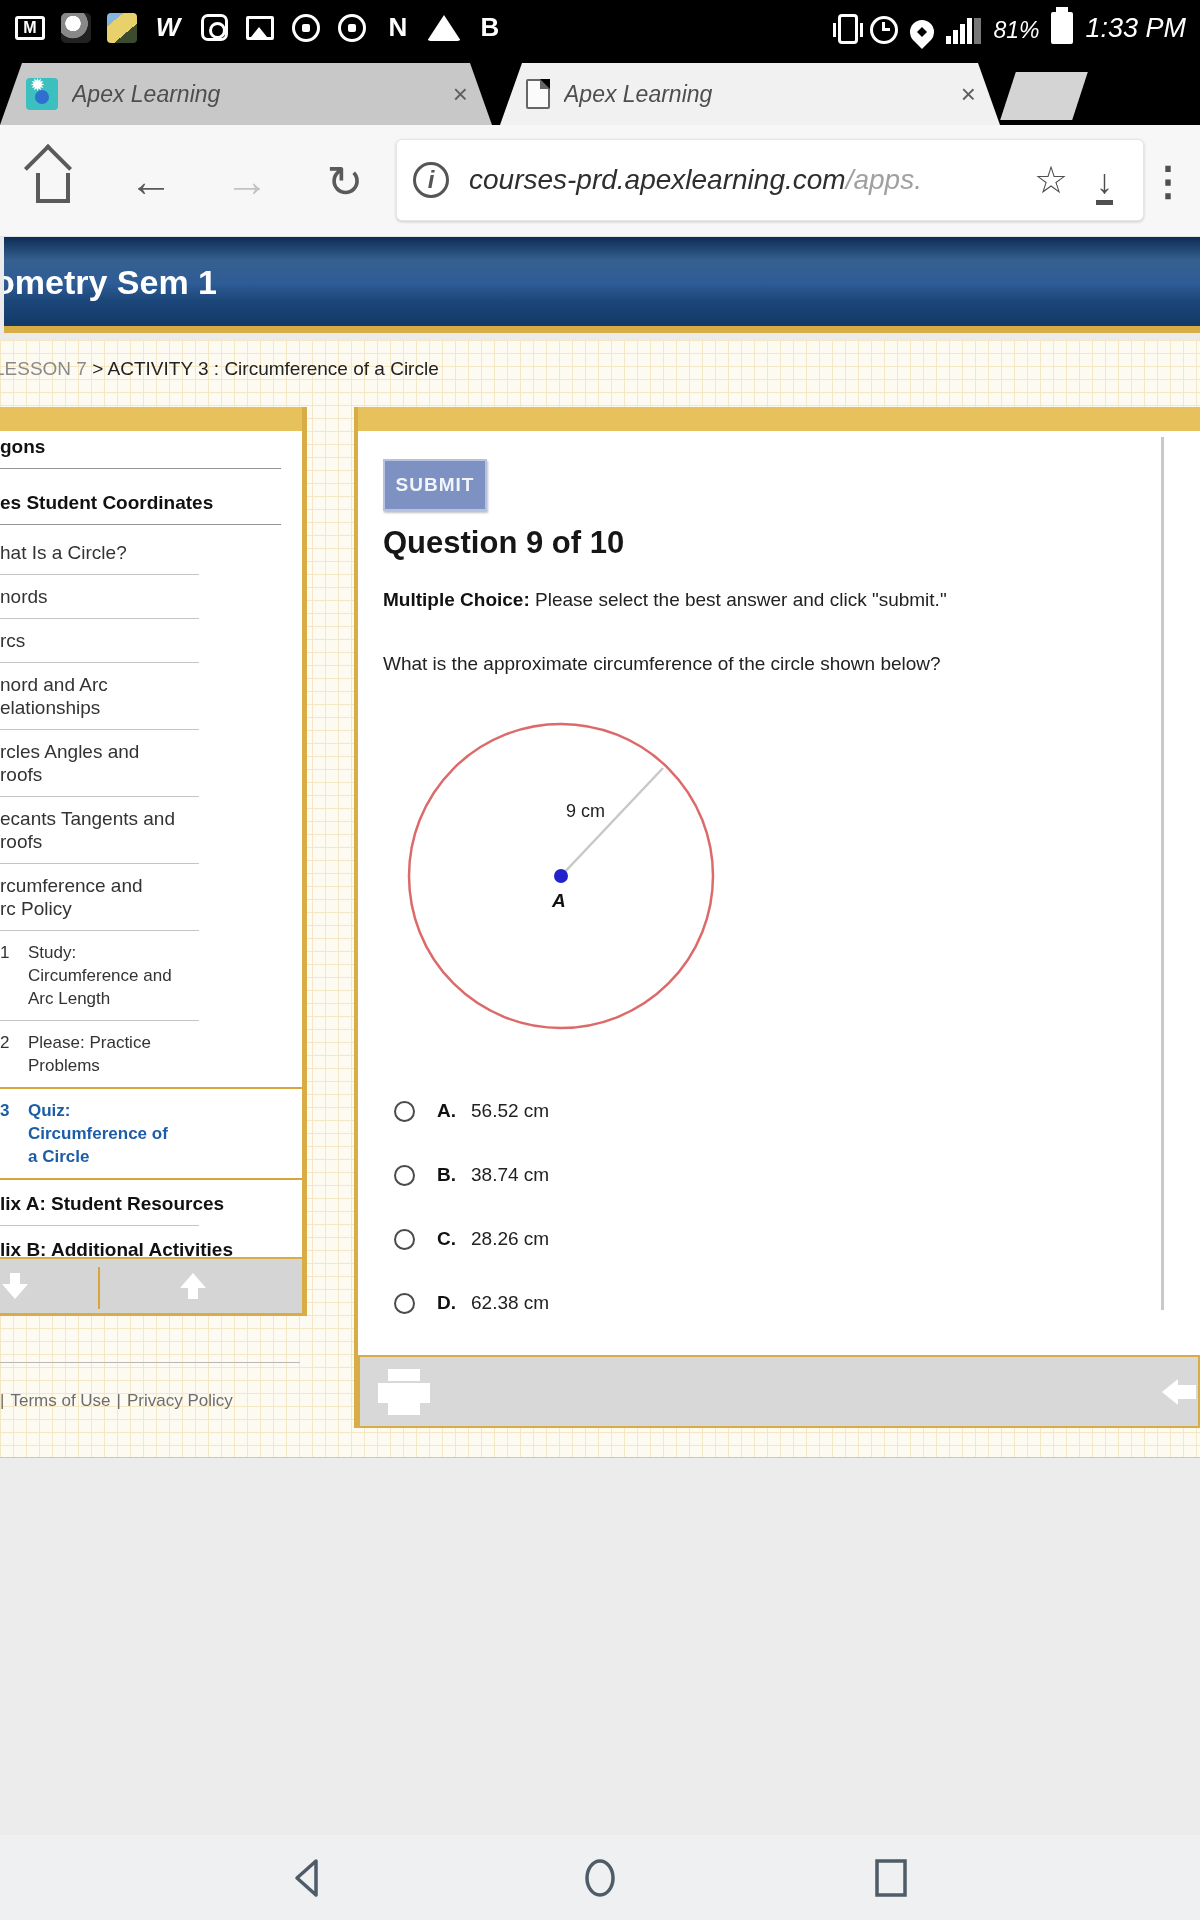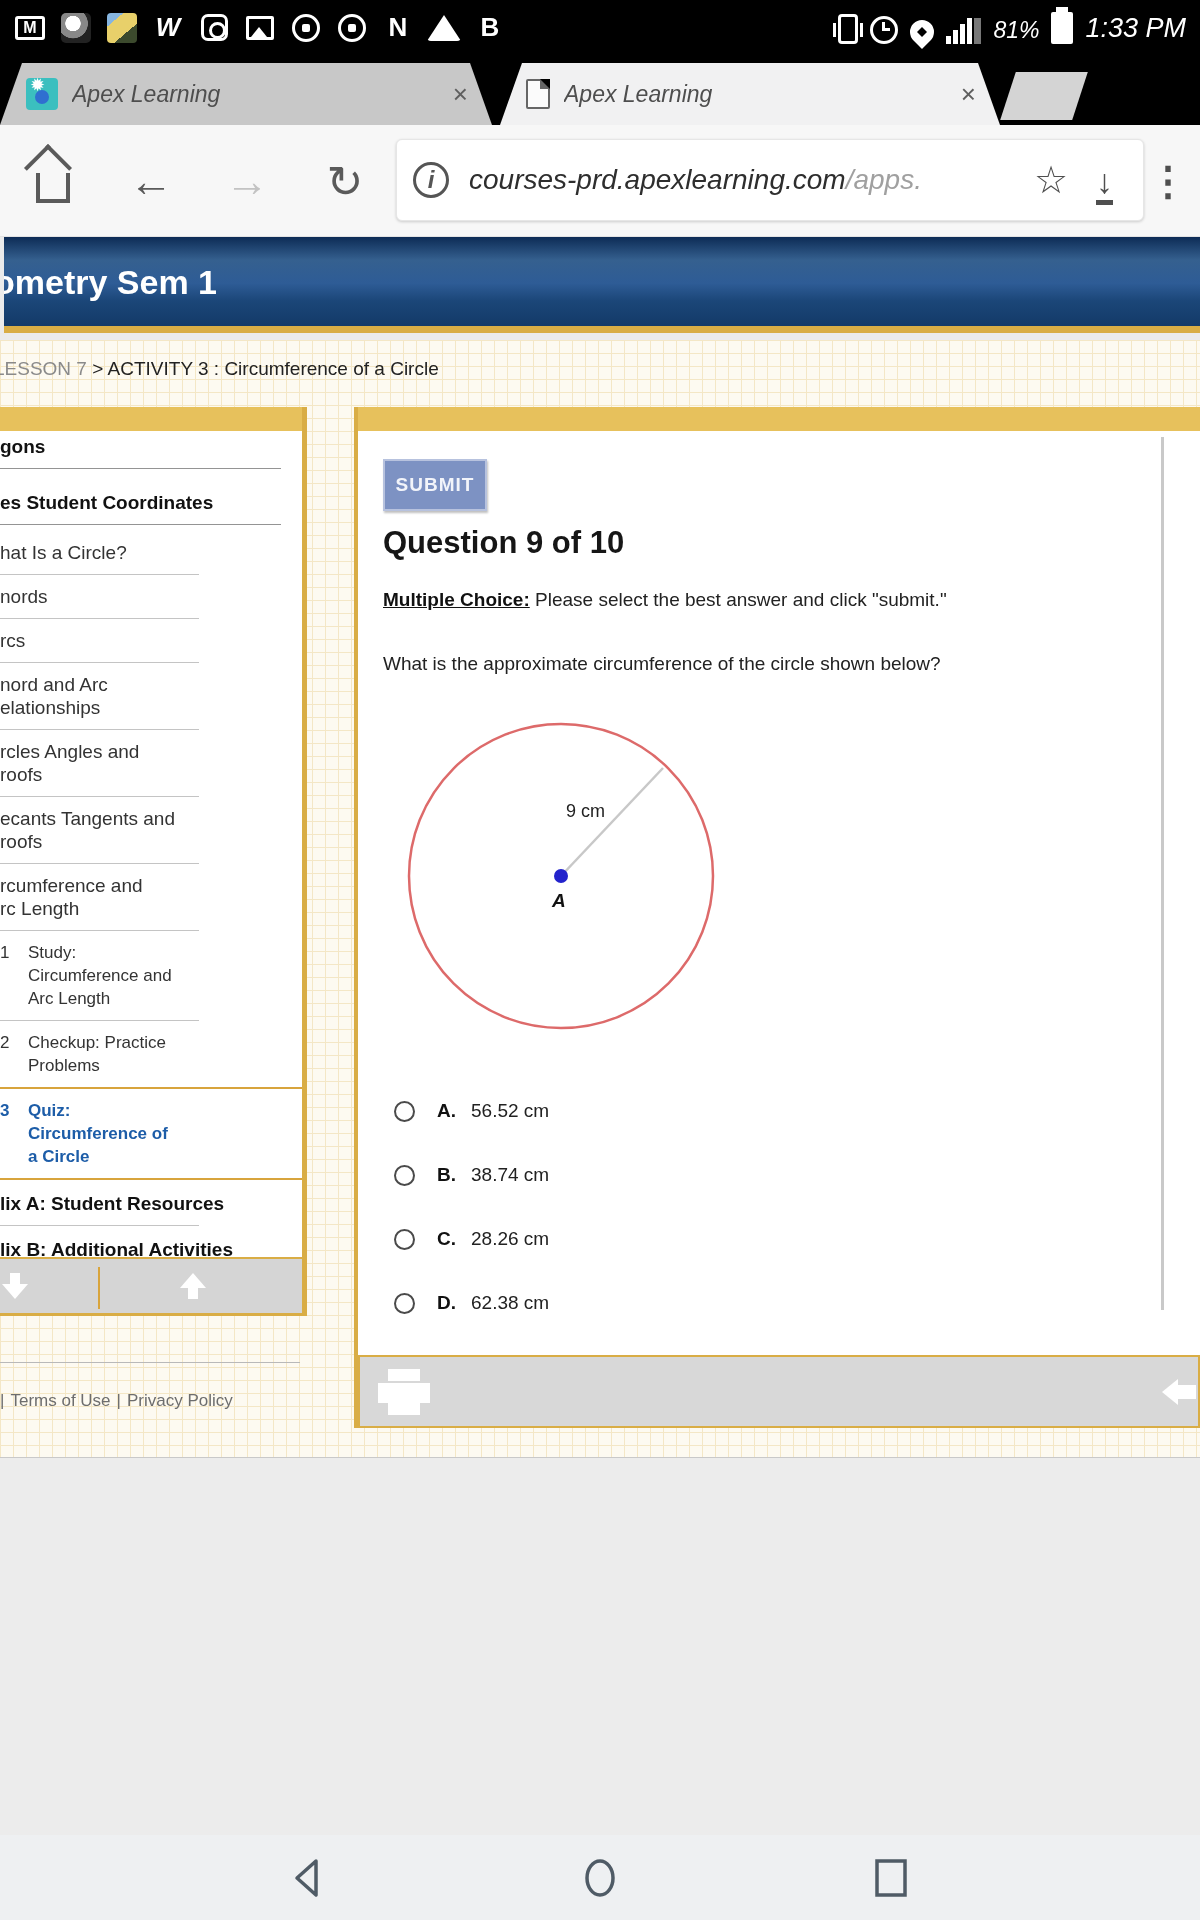--- a/index.html
+++ b/index.html
@@ -104,21 +104,21 @@
   .terms-row { position:absolute; left:0; top:1022px; width:300px; border-top:1px solid #b9b9b9; padding-top:28px; font-size:17px; color:#6d6d6d; white-space:nowrap; }
   .terms-row a { color:#6d6d6d; text-decoration:none; padding:0 6px; }
 
   
   .main-panel { position:absolute; left:354px; top:67px; width:846px; border-left:4px solid #d9ad45; }
   .mp-goldbar { height:24px; background:#e7c15c; }
   .mp-body { position:relative; background:#fff; height:924px; }
   .submit-btn { position:absolute; left:25px; top:28px; width:104px; height:52px; background:#7d92c3; border:2px solid #b7c2de; box-shadow:1px 2px 2px rgba(0,0,0,.25); color:#f2f4fa; font-weight:bold; font-size:19px; letter-spacing:1px; display:flex; align-items:center; justify-content:center; }
   .q-title { position:absolute; left:25px; top:94px; font-size:31px; font-weight:bold; color:#161616; }
   .q-instr { position:absolute; left:25px; top:158px; font-size:19px; color:#222; }
-  .q-instr b { color:#111;text-decoration:underline; }
+  .q-instr b { color:#111; }
   .q-text { position:absolute; left:25px; top:222px; font-size:19px; color:#222; }
   .figure { position:absolute; left:48px; top:288px; }
   .options { position:absolute; left:36px; top:648px; width:500px; }
   .opt-row { height:64px; display:flex; align-items:center; }
   .radio { width:21px; height:21px; border:2px solid #4a4a4a; border-radius:50%; background:#fff; flex:0 0 auto; }
   .opt-letter { font-size:19px; font-weight:bold; color:#111; margin-left:22px; width:34px; }
   .opt-text { font-size:19px; color:#222; }
   .mp-scrollbar { position:absolute; right:36px; top:6px; width:3px; height:873px; background:#c9c9c9; }
   .print-bar { height:73px; background:#d8d8d8; border:2px solid #d9ad45; border-top:2px solid #d9ad45; display:flex; align-items:center; padding:0 18px; position:relative; }
   .printer { width:52px; height:46px; position:relative; }
@@ -255,34 +255,34 @@
 
       <div class="sb-row"><span class="lbl">rcles Angles and
 roofs</span></div>
       <div class="sb-div"></div>
 
       <div class="sb-row"><span class="lbl">ecants Tangents and
 roofs</span></div>
       <div class="sb-div"></div>
 
       <div class="sb-row"><span class="lbl">rcumference and
-rc Length</span></div>
+rc Policy</span></div>
       <div class="sb-div"></div>
 
       <div class="sb-num-row">
         <span class="sb-num">1</span>
         <span class="lbl">Study:
 Circumference and
 Arc Length</span>
       </div>
       <div class="sb-div"></div>
 
       <div class="sb-num-row">
         <span class="sb-num">2</span>
-        <span class="lbl">Checkup: Practice
+        <span class="lbl">Please: Practice
 Problems</span>
       </div>
 
       <div class="sb-num-row sb-active">
         <span class="sb-num">3</span>
         <span class="lbl">Quiz:
 Circumference of
 a Circle</span>
       </div>
 

